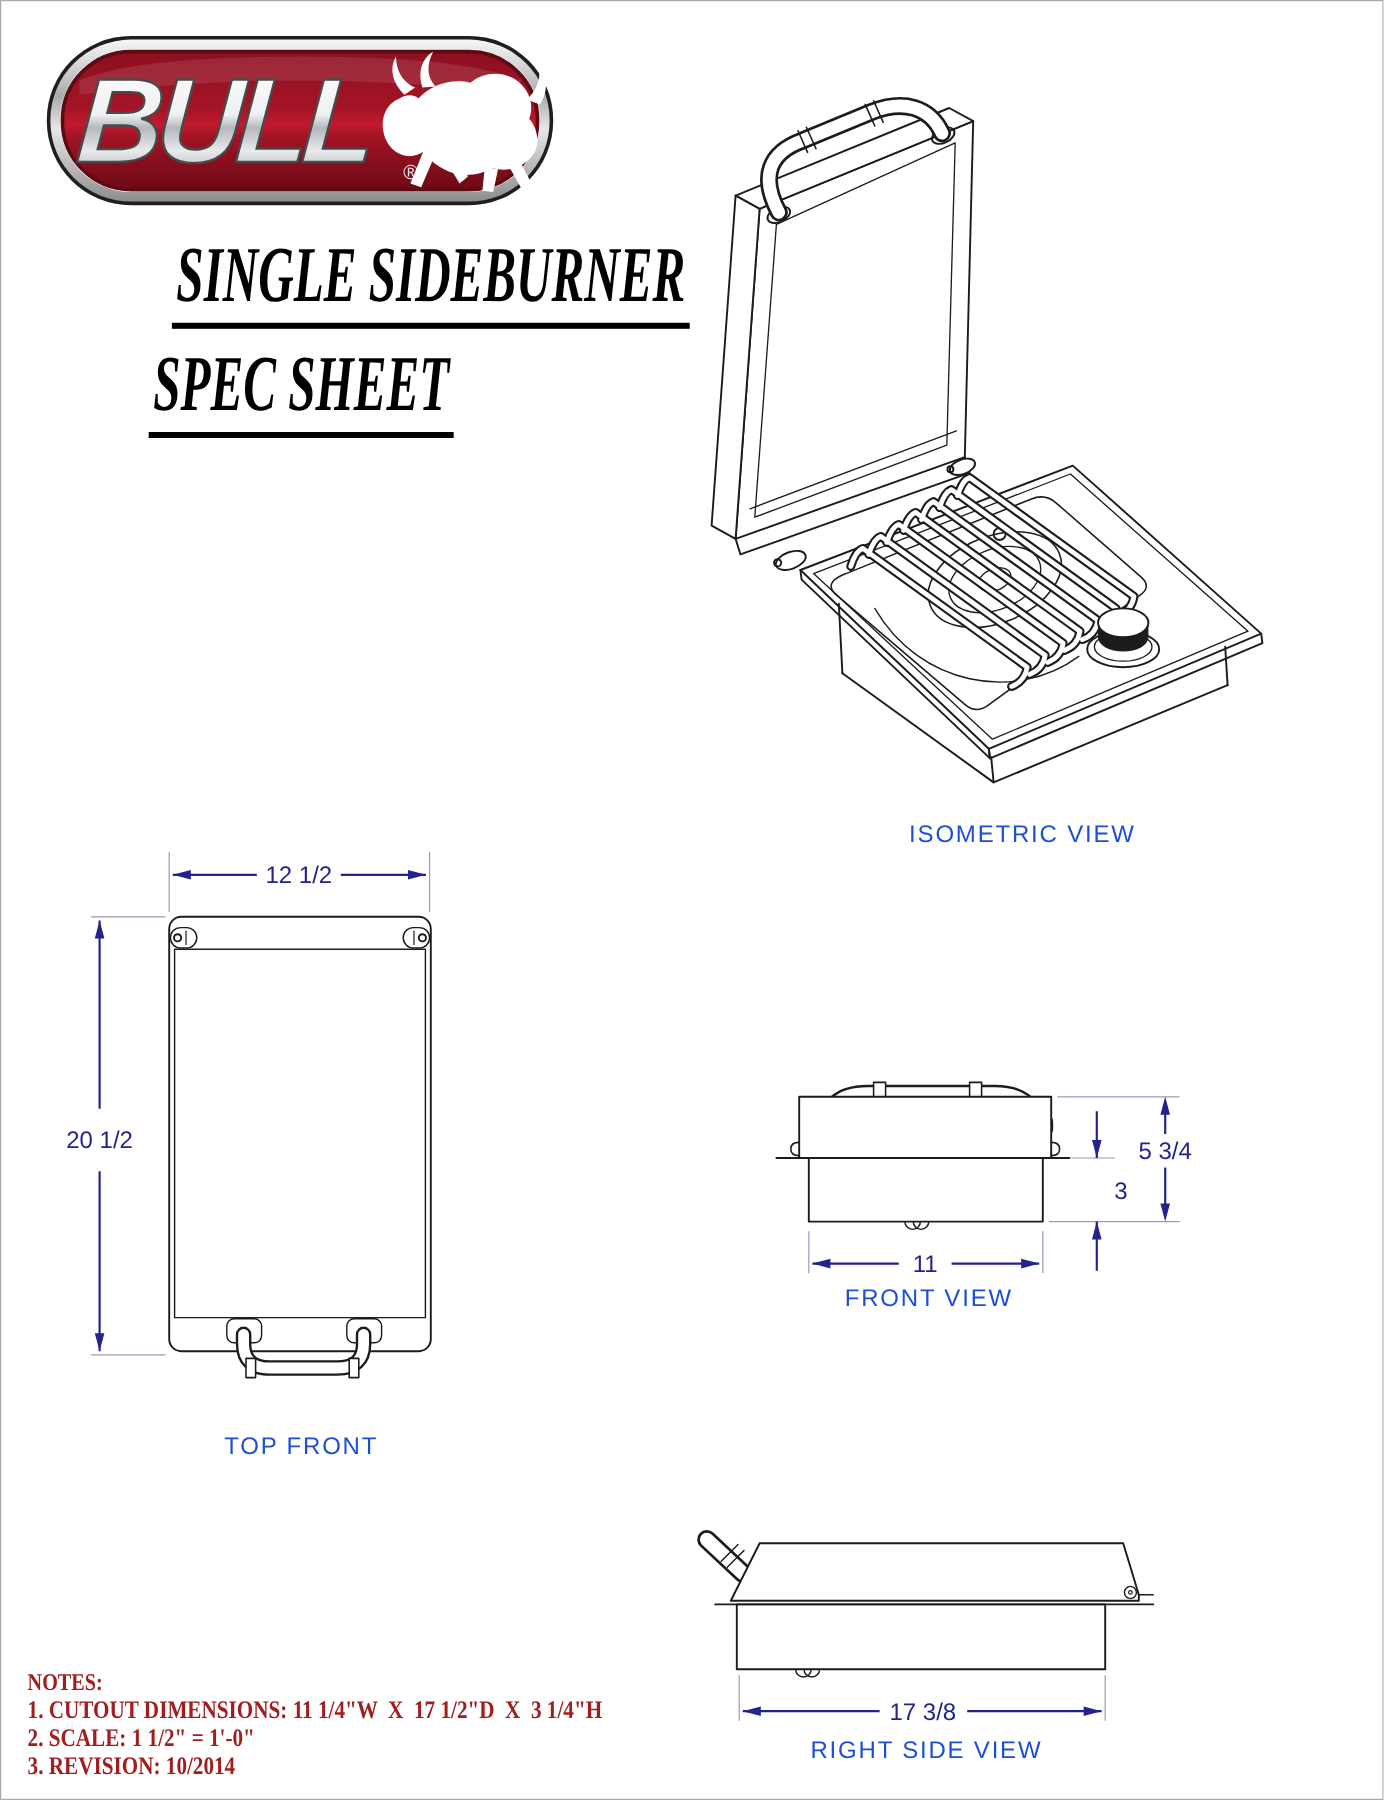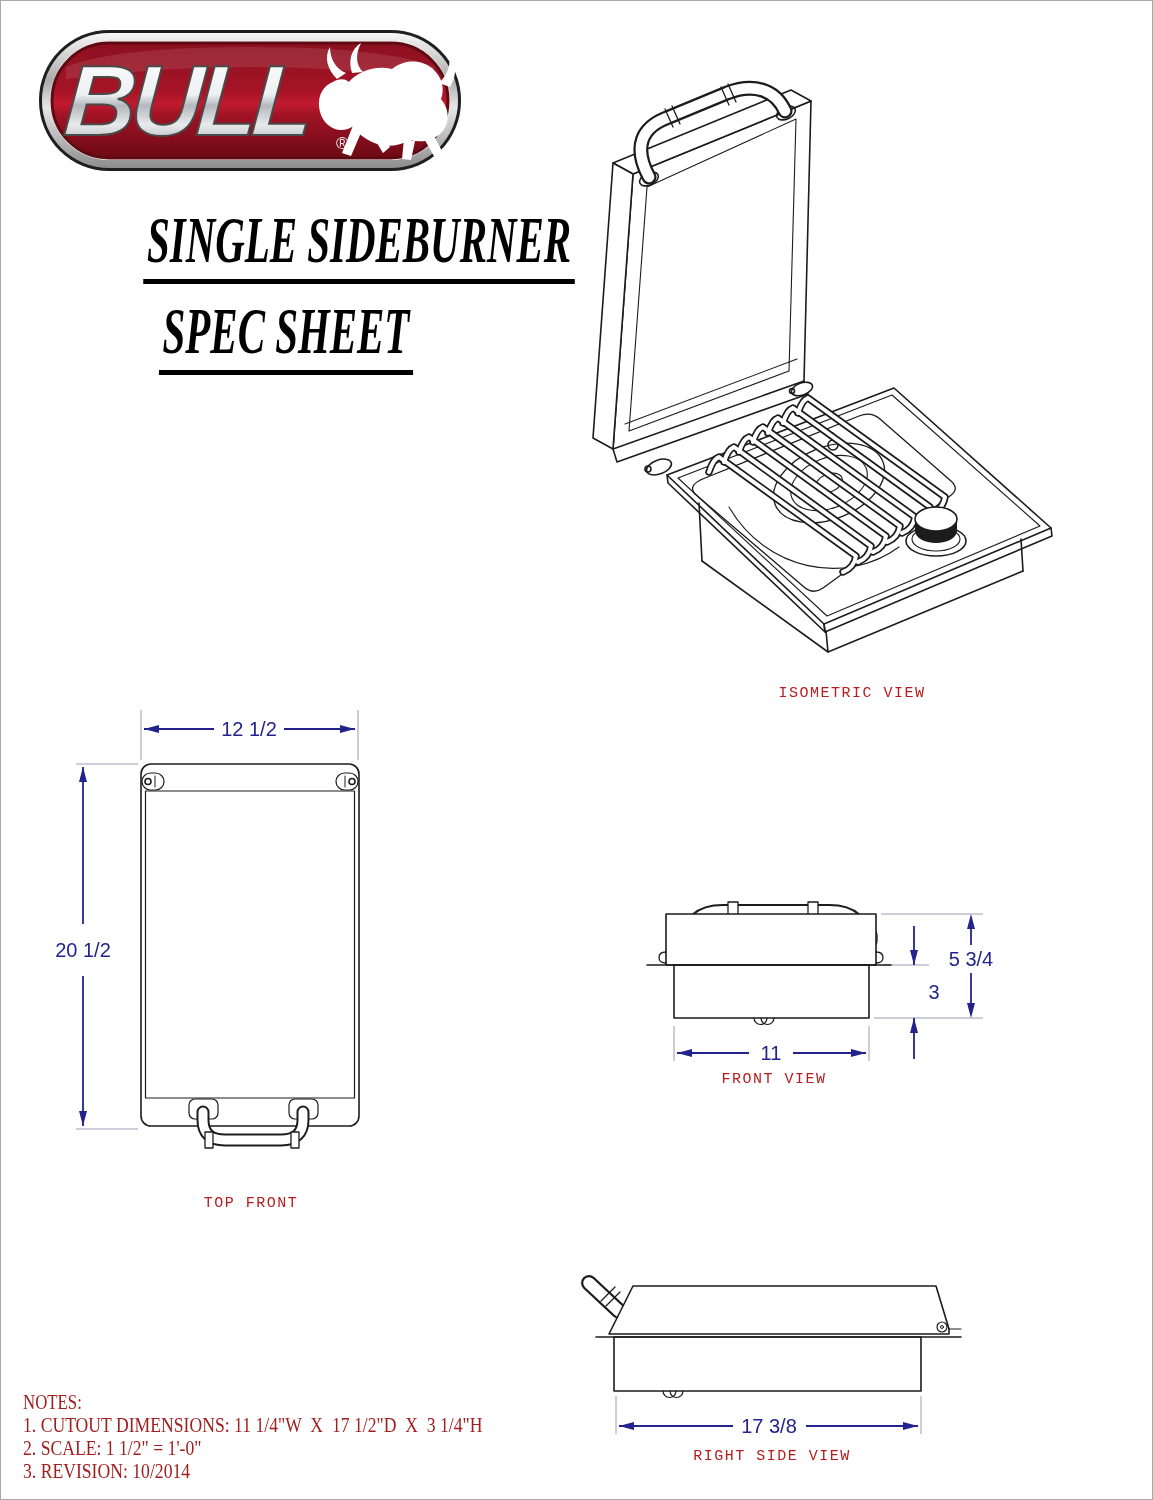--- a/index.html
+++ b/index.html
@@ -3,40 +3,40 @@
 <meta charset="utf-8">
 <style>
   html,body{margin:0;padding:0;background:#e8e8e8;}
   .page{
     position:relative;width:1153px;height:1500px;margin:0 auto;
     background:#ffffff;border:1px solid #a9a9a9;box-sizing:border-box;
     font-family:"Liberation Sans",sans-serif;overflow:hidden;
   }
   .abs{position:absolute;}
   
-  .title-block{position:absolute;left:10px;top:206px;width:480px;text-align:right;}
+  .title-block{position:absolute;left:10px;top:196px;width:480px;text-align:center;}
   .title-line{
     display:inline-block;
     font-family:"Liberation Serif",serif;
     font-style:italic;font-weight:bold;
     font-size:66px;line-height:1.0;color:#000;
     transform:scaleX(0.62);transform-origin:50% 50%;
     border-bottom:5px solid #000;padding:0 6px 6px 6px;
     white-space:nowrap;letter-spacing:0px;
   }
   .title-line2{margin-top:14px;}
   
   .view-label{
     position:absolute;transform:translateX(-50%);
-    font-family:Liberation Mono, monospace;font-size:15px;color:#b91c1c;
+    font-family:Liberation Sans, sans-serif;font-size:20px;color:#1d4ed8;
     letter-spacing:1.5px;white-space:nowrap;
   }
   
   .notes{position:absolute;left:22px;top:1390px;color:#A01E1E;
-    font-family:"Liberation Serif",serif;font-weight:normal;}
+    font-family:"Liberation Serif",serif;font-weight:bold;}
   .notes div{
     white-space:pre;font-size:21px;line-height:23px;
     transform:scaleX(0.84);transform-origin:0 50%;
   }
   .notes .nh{font-size:20px;}
   svg text{font-family:"Liberation Sans",sans-serif;}
   .dimtxt{font-size:20px;fill:#23238E;}
 </style>
 </head>
 <body>

